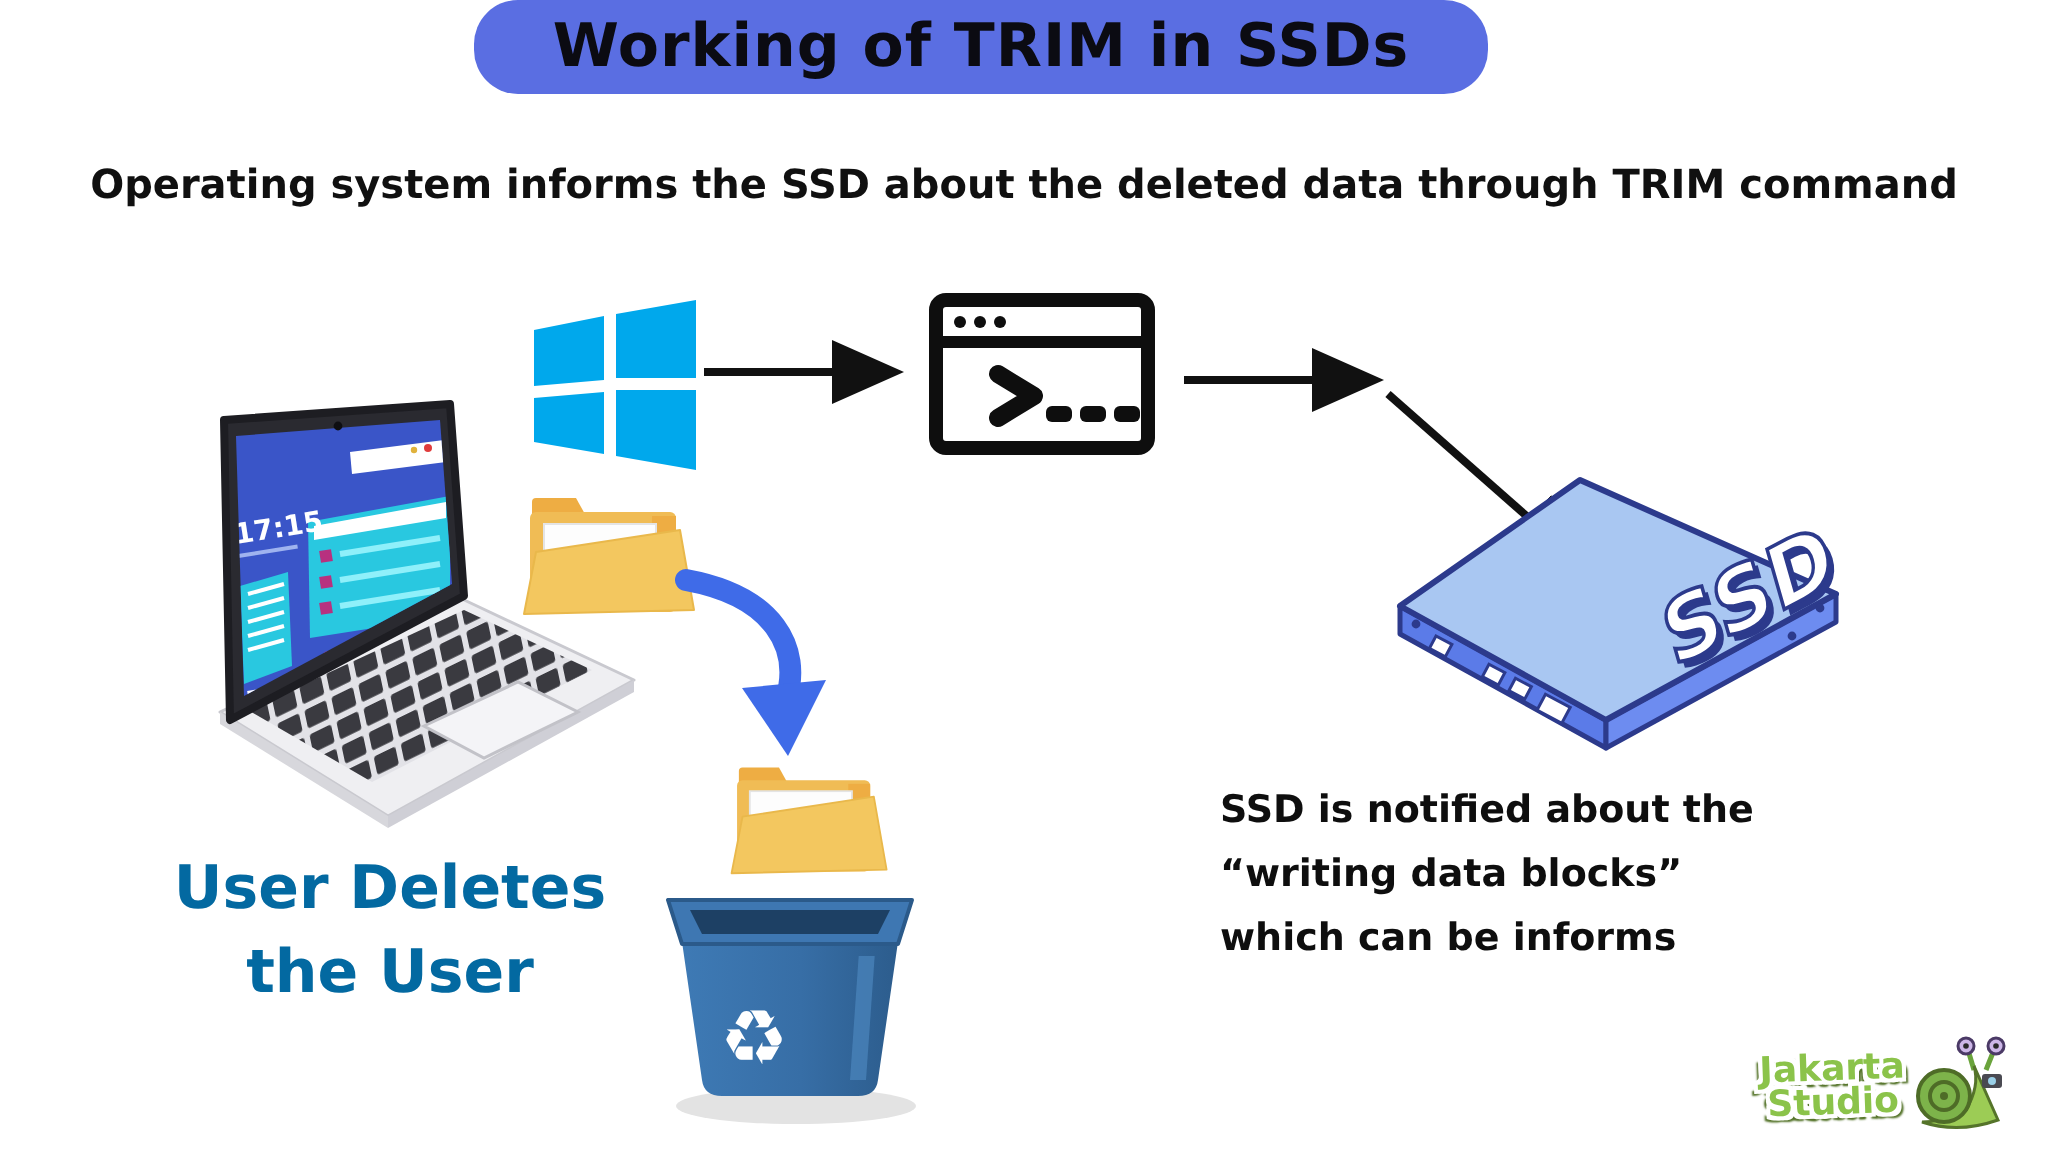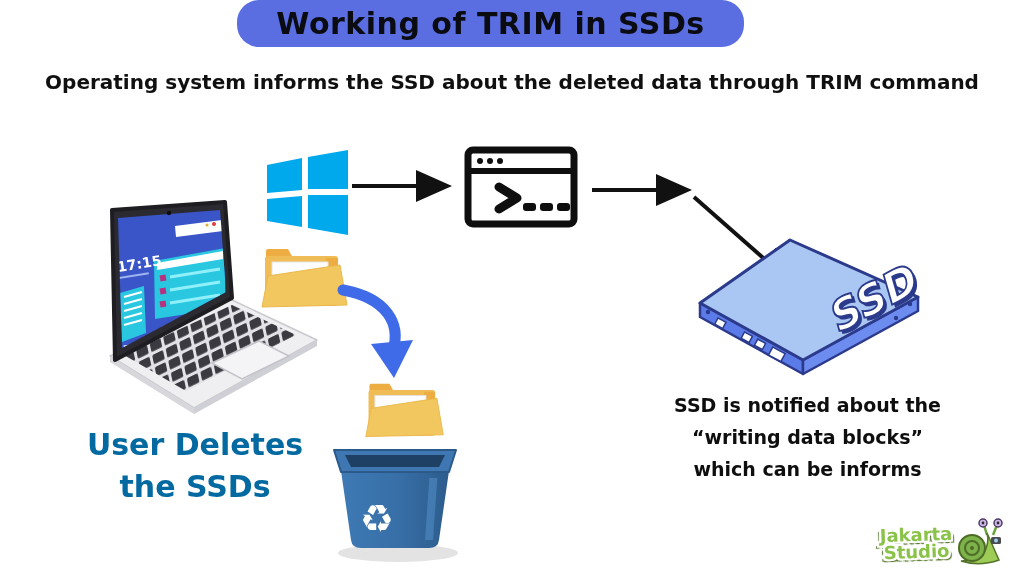--- a/index.html
+++ b/index.html
@@ -11,31 +11,31 @@
   
   .banner{
     left:237px;top:0;width:507px;height:47px;background:#5a6ee2;
     display:flex;align-items:center;justify-content:center;border-radius:22px;
   }
   .banner .title{
     font-size:30px;font-weight:bold;color:#0b0b12;letter-spacing:.5px;white-space:nowrap;
   }
   
   .subtitle{
-    left:0;top:70px;width:1024px;text-align:center;
+    left:0;top:80px;width:1024px;text-align:center;
     font-size:20px;font-weight:bold;color:#101010;white-space:nowrap;
   }
   
   .user-caption{
     left:55px;top:424px;width:280px;text-align:center;
     font-size:30px;font-weight:bold;color:#0369a1;line-height:1.4;
   }
   
   .ssd-note{
-    left:610px;top:390px;width:395px;text-align:center;
+    left:610px;top:390px;width:395px;
     font-size:19px;font-weight:bold;color:#0e0e0e;line-height:1.68;
   }
   
   .brand{
     left:880px;top:514px;width:140px;height:58px;display:flex;align-items:center;gap:4px;
   }
   .brand-text{
     transform:rotate(-2deg);text-align:center;font-weight:bold;font-size:18px;line-height:.95;
     color:#8bc34a;
     text-shadow:
@@ -202,21 +202,21 @@
   <ellipse cx="78" cy="113" rx="60" ry="9" fill="#e3e3e3"></ellipse>
   <path d="M20,24 L130,24 L119,100 Q118,108 109,108 L41,108 Q32,108 31,100 Z" fill="url(#binGrad)"></path>
   <polygon points="14,10 136,10 129,32 21,32" fill="#3e77b2" stroke="#2b5a8a" stroke-width="2" stroke-linejoin="round"></polygon>
   <polygon points="25,15 125,15 119,27 31,27" fill="#1d4064"></polygon>
   <rect x="112" y="38" width="8" height="62" transform="skewX(-4)" fill="#4b86be" opacity="0.7"></rect>
   <text x="40" y="92" font-size="38" fill="#ffffff">♻</text>
 </svg>
 
 <div class="abs user-caption">
   <div>User Deletes</div>
-  <div>the SSDs</div>
+  <div>the User</div>
 </div>
 
 <div class="abs ssd-note">
   <div>SSD is notified about the</div>
   <div>“writing data blocks”</div>
   <div>which can be informs</div>
 </div>
 
 <div class="abs brand">
   <div class="brand-text">

